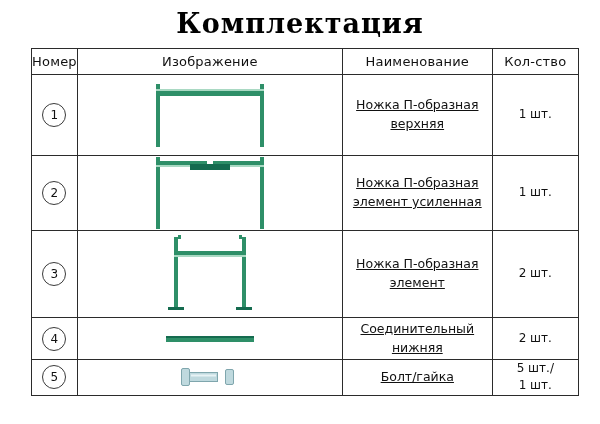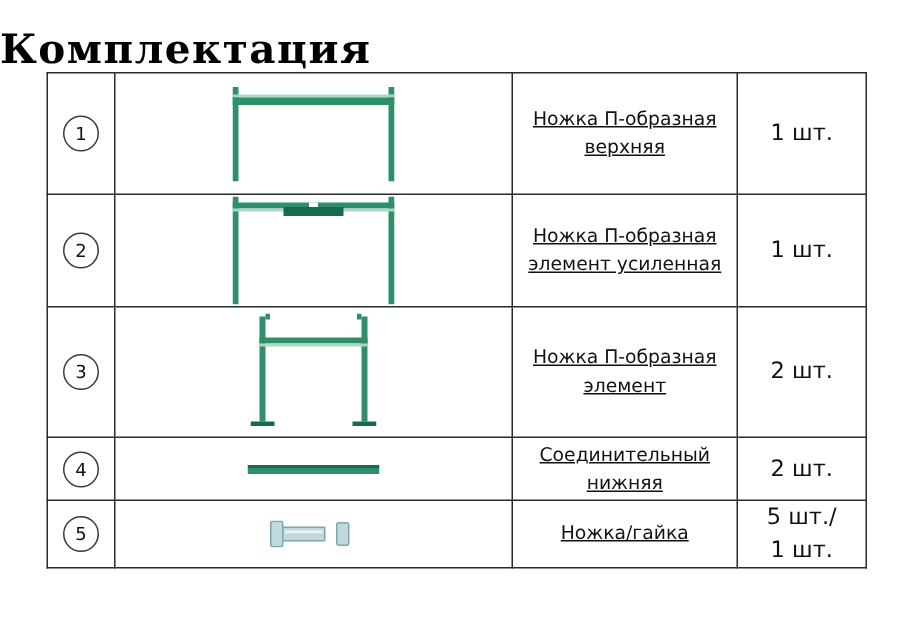--- a/index.html
+++ b/index.html
@@ -1,37 +1,37 @@
 <!DOCTYPE html>
 <html><head>
 <meta charset="utf-8">
 <style>
   html,body{margin:0;padding:0;}
   body{
     width:600px;height:424px;background:#ffffff;position:relative;overflow:hidden;
     font-family:"DejaVu Sans","Liberation Sans",sans-serif;color:#111111;
   }
   .page-title{
-    position:absolute;top:18px;left:0;width:600px;
+    position:absolute;top:8px;left:0;width:600px;text-align:center;
     font-family:"DejaVu Serif","Liberation Serif",serif;
     font-weight:bold;font-size:27px;letter-spacing:1px;color:#000000;
   }
   table.parts{
     position:absolute;left:31px;top:48px;border-collapse:collapse;table-layout:fixed;
   }
   table.parts td,table.parts th{
     border:1px solid #2b2b2b;padding:0;text-align:center;vertical-align:middle;
     font-weight:normal;overflow:hidden;
   }
   col.c1{width:45px}col.c2{width:265px}col.c3{width:150px}col.c4{width:86px}
   tr.hdr{height:26px}
   tr.r1{height:81px}tr.r2{height:75px}tr.r3{height:87px}tr.r4{height:42px}tr.r5{height:35px}
   th{font-size:13px;letter-spacing:0.2px;}
   td.name{font-size:12.5px;line-height:1.5;padding:0 6px;text-decoration:underline;}
-  td.qty{font-size:15px;white-space:pre-line;line-height:1.45;}
+  td.qty{font-size:12px;white-space:pre-line;line-height:1.45;}
   .circle{
     display:inline-flex;align-items:center;justify-content:center;
     width:22px;height:22px;border:1.2px solid #3a3a3a;border-radius:50%;
     font-size:12px;color:#111;
   }
   td.img{vertical-align:middle;}
   td.img svg{display:block;margin:0 auto;}
   .bolt-part{stroke:#7fa6ad;stroke-width:1;}
 </style>
 </head>
@@ -41,20 +41,26 @@
 
 <table class="parts">
   <colgroup>
       <col class="c1">
       <col class="c2">
       <col class="c3">
       <col class="c4">
     </colgroup>
 
   <tbody>
+      <tr class="hdr">
+    <th>Номер</th>
+    <th>Изображение</th>
+    <th>Наименование</th>
+    <th>Кол-ство</th>
+  </tr>
 
   <tr class="r1">
     <td><span class="circle">1</span></td>
     <td class="img">
       <svg width="108" height="63" viewBox="0 0 108 63">
         <rect x="0" y="0" width="4" height="63" fill="#2E8F68"></rect>
         <rect x="104" y="0" width="4" height="63" fill="#2E8F68"></rect>
         <rect x="0" y="5" width="108" height="2" fill="#A9D9C3"></rect>
         <rect x="0" y="7" width="108" height="5" fill="#2E8F68"></rect>
       </svg>
@@ -112,18 +118,18 @@
   <tr class="r5">
     <td><span class="circle">5</span></td>
     <td class="img">
       <svg width="58" height="18" viewBox="0 0 58 18">
         <rect class="bolt-part" x="0.5" y="0.5" width="8" height="17" rx="1.5" fill="#BFD9DE"></rect>
         <rect class="bolt-part" x="8.5" y="4.5" width="28" height="9" fill="#BFD9DE"></rect>
         <rect x="10" y="6.5" width="25" height="2" fill="#E8F3F5"></rect>
         <rect class="bolt-part" x="44.5" y="1.5" width="8" height="15" rx="1.5" fill="#BFD9DE"></rect>
       </svg>
     </td>
-    <td class="name">Ножка/гайка</td>
+    <td class="name">Болт/гайка</td>
     <td class="qty">5 шт./
 1 шт.</td>
   </tr>
 </tbody>
   </table>
 
 </body></html>

